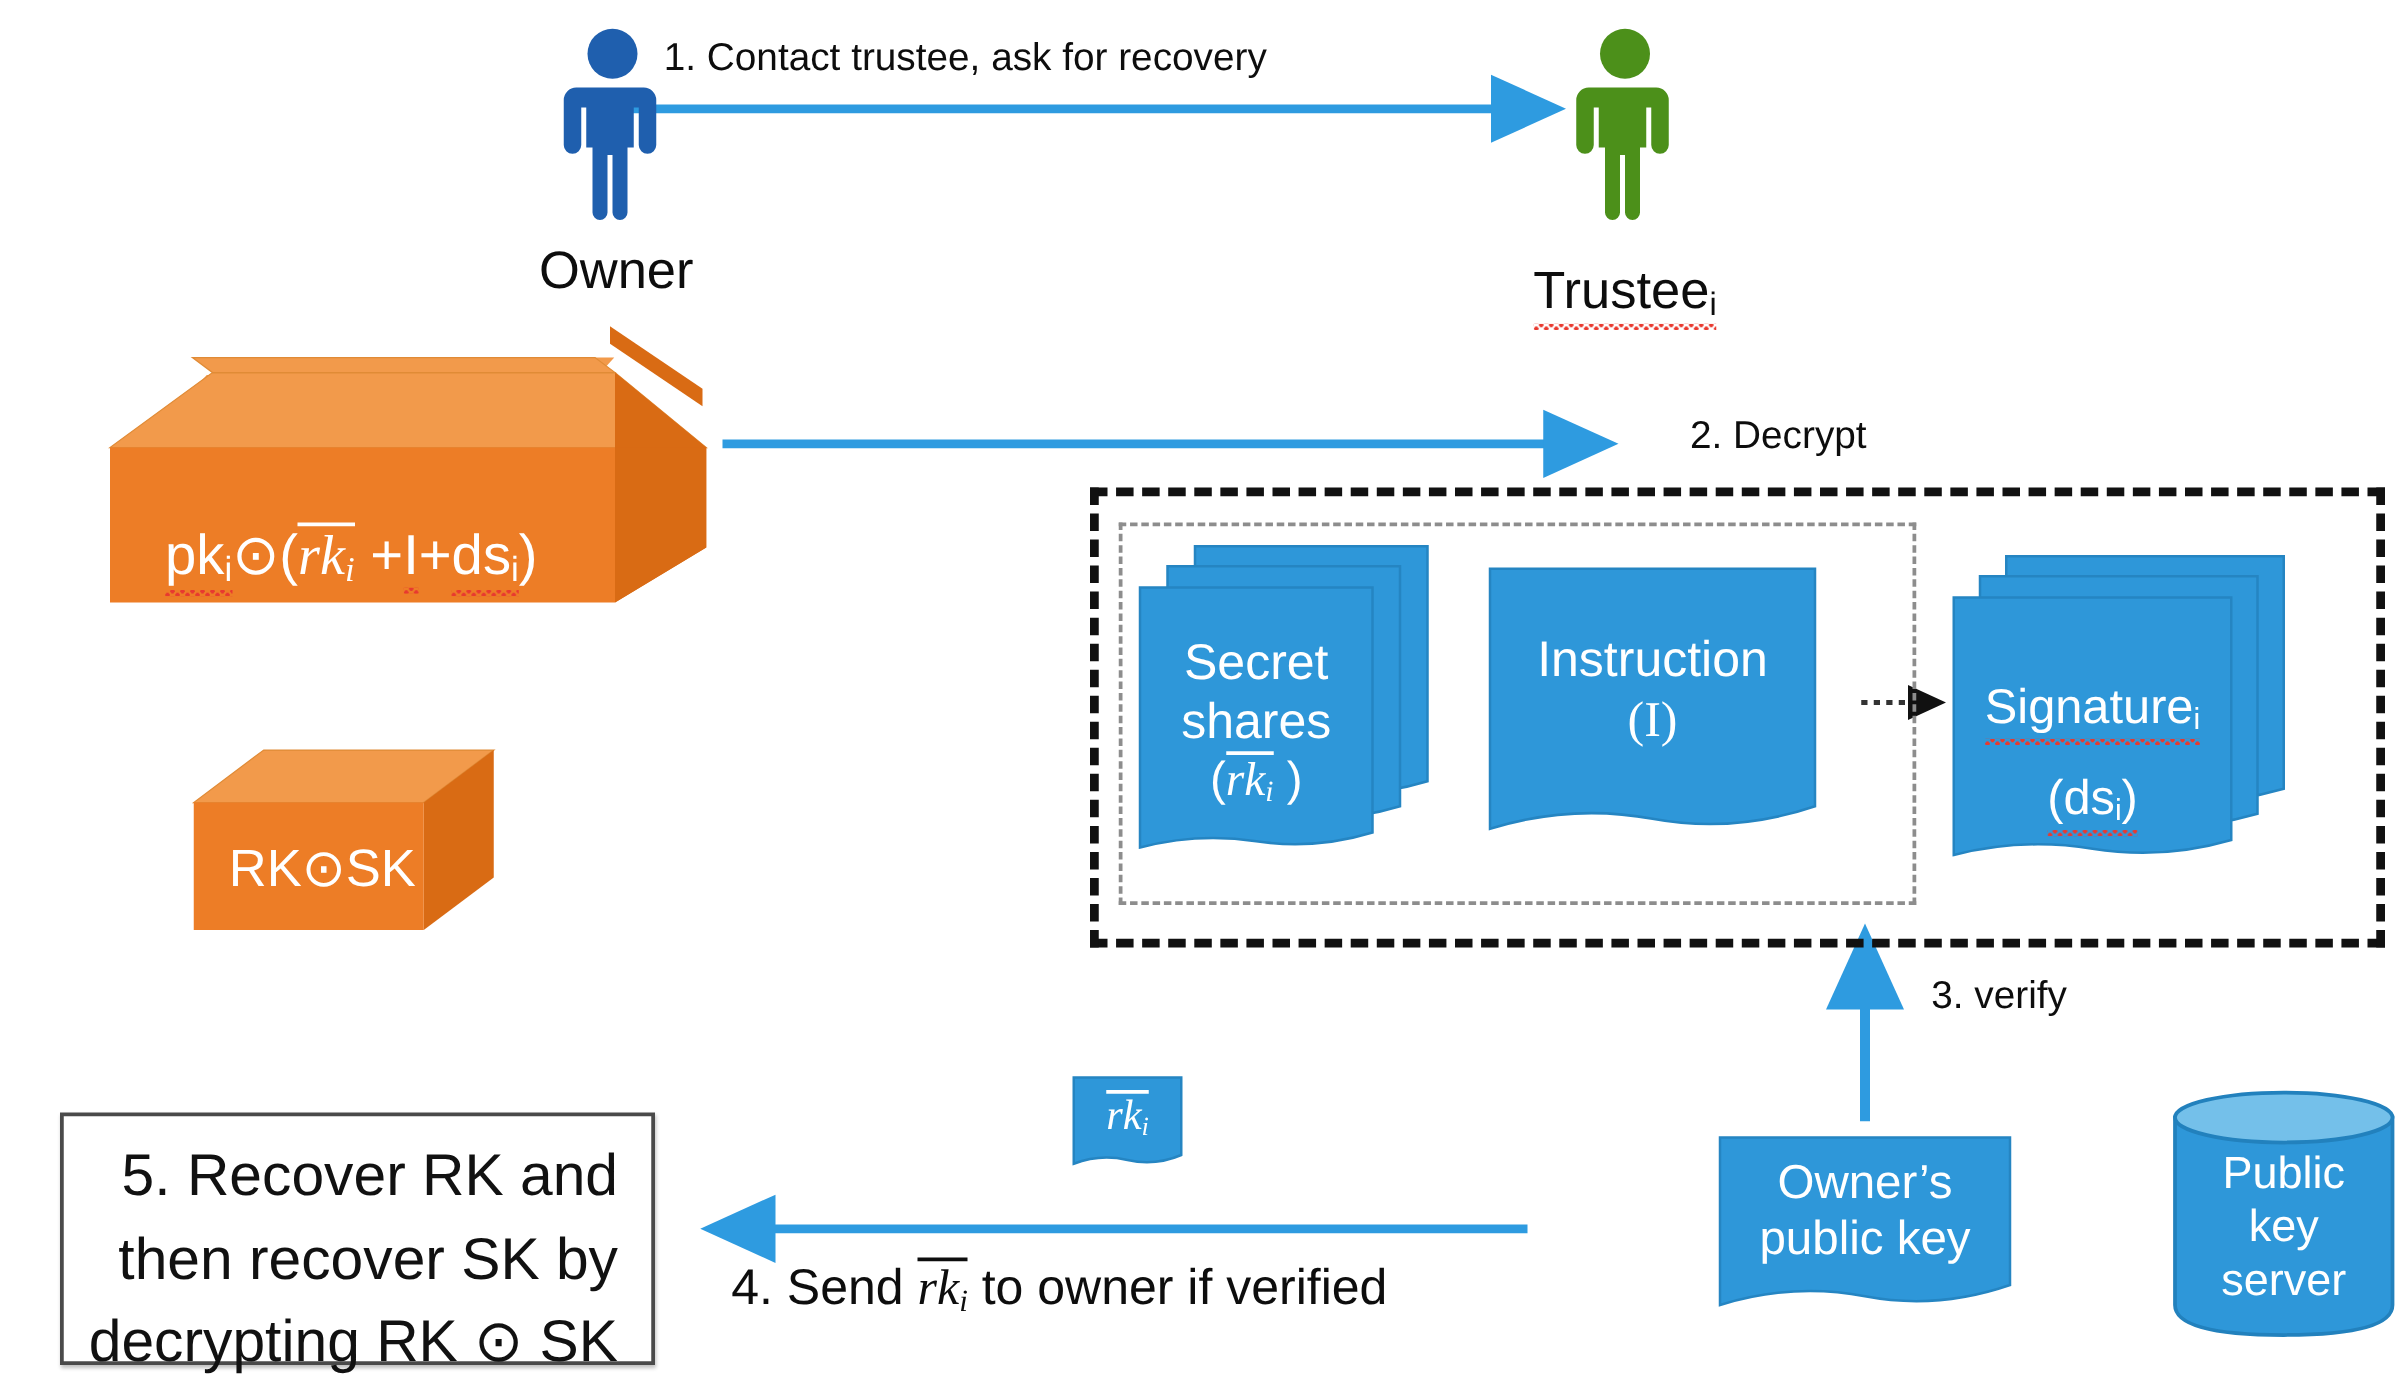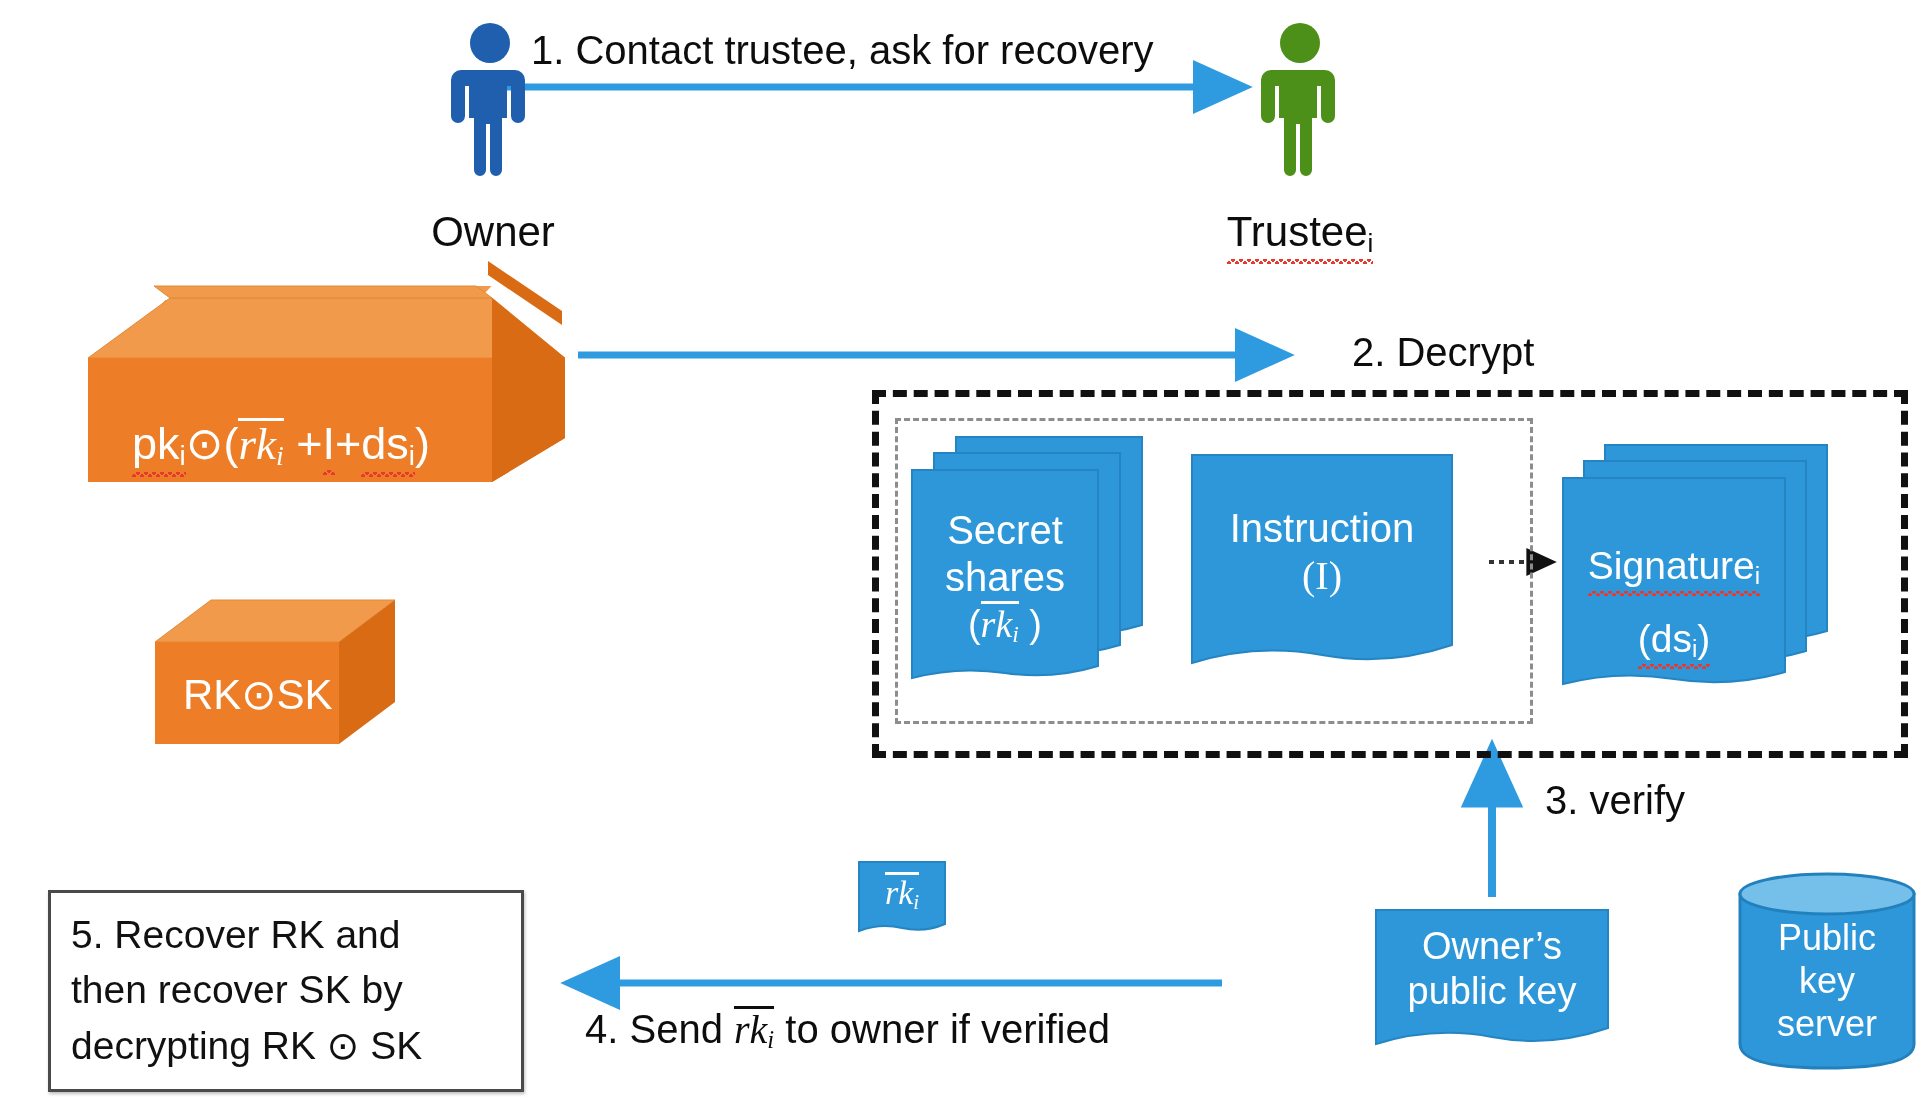--- a/index.html
+++ b/index.html
@@ -3,21 +3,21 @@
 <meta charset="utf-8">
 <style>
   html,body{margin:0;padding:0;background:#ffffff;}
   body{
     width:1920px;height:1112px;position:relative;overflow:hidden;
     font-family:"Liberation Sans","DejaVu Sans",sans-serif;
     color:#111111;
   }
   .stage{position:absolute;left:0;top:0;width:1920px;height:1112px;}
   .abs{position:absolute;}
-  .lbl-step{font-size:40px;color:#0d0d0d;white-space:nowrap;}
+  .lbl-step{font-size:31px;color:#0d0d0d;white-space:nowrap;}
   .person-label{font-size:42px;color:#0d0d0d;white-space:nowrap;}
 
   sub{font-size:.62em;vertical-align:-0.22em;}
   .mth{font-family:"Liberation Serif","DejaVu Serif",serif;font-style:italic;}
   .ovl{border-top:3px solid currentColor;padding-top:1px;display:inline-block;line-height:1;}
   .ovl-w{border-top-color:#ffffff;}
 
   
   .sq{position:relative;display:inline-block;margin-top:16px;}
   .sq::after{
@@ -40,21 +40,21 @@
   
   .doc{position:absolute;}
   .doc .cap{position:absolute;color:#ffffff;text-align:center;white-space:nowrap;line-height:1.18;}
 
   
   .dash-out{position:absolute;border:7px dashed #111111;}
   .dash-in{position:absolute;border:3px dashed #8d8d8d;}
 
   
   .plainbox{position:absolute;border:3px solid #4a4a4a;background:#fff;box-shadow:1px 2px 3px rgba(0,0,0,.25);}
-  .plainbox .t{position:absolute;font-size:39px;line-height:1.42;color:#111;}
+  .plainbox .t{position:absolute;font-size:47px;line-height:1.42;color:#111;text-align:right;}
 
   
   .cyl{position:absolute;}
   .cyl .ct{position:absolute;color:#fff;text-align:center;line-height:1.2;white-space:nowrap;}
 
   svg{position:absolute;left:0;top:0;overflow:visible;}
 </style>
 </head>
 <body>
 
@@ -88,21 +88,21 @@
   </svg>
 
   <div class="person" style="left:443px;top:22px;width:94px;height:148px;">
     <svg width="94" height="148" viewBox="0 0 94 148">
       <circle cx="47" cy="21" r="20" fill="#1F5FAE"></circle>
       <path d="M22,48 h50 a10,10 0 0 1 10,10 v36 a7,7 0 0 1 -14,0 v-30
                h-4 v32 h-5 v52 a6,6 0 0 1 -12,0 v-46 h-4 v46 a6,6 0 0 1 -12,0 v-52 h-5 v-32
                h-4 v30 a7,7 0 0 1 -14,0 v-36 a10,10 0 0 1 10,-10 z" fill="#1F5FAE"></path>
     </svg>
   </div>
-  <div class="abs person-label" style="left:393px;top:192px;width:200px;text-align:center;margin-top:16px;">Owner</div>
+  <div class="abs person-label" style="left:393px;top:192px;width:200px;text-align:center;">Owner</div>
 
   <div class="person" style="left:1253px;top:22px;width:94px;height:148px;">
     <svg width="94" height="148" viewBox="0 0 94 148">
       <circle cx="47" cy="21" r="20" fill="#4C901A"></circle>
       <path d="M22,48 h50 a10,10 0 0 1 10,10 v36 a7,7 0 0 1 -14,0 v-30
                h-4 v32 h-5 v52 a6,6 0 0 1 -12,0 v-46 h-4 v46 a6,6 0 0 1 -12,0 v-52 h-5 v-32
                h-4 v30 a7,7 0 0 1 -14,0 v-36 a10,10 0 0 1 10,-10 z" fill="#4C901A"></path>
     </svg>
   </div>
   <div class="abs person-label" style="left:1180px;top:192px;width:240px;text-align:center;">

